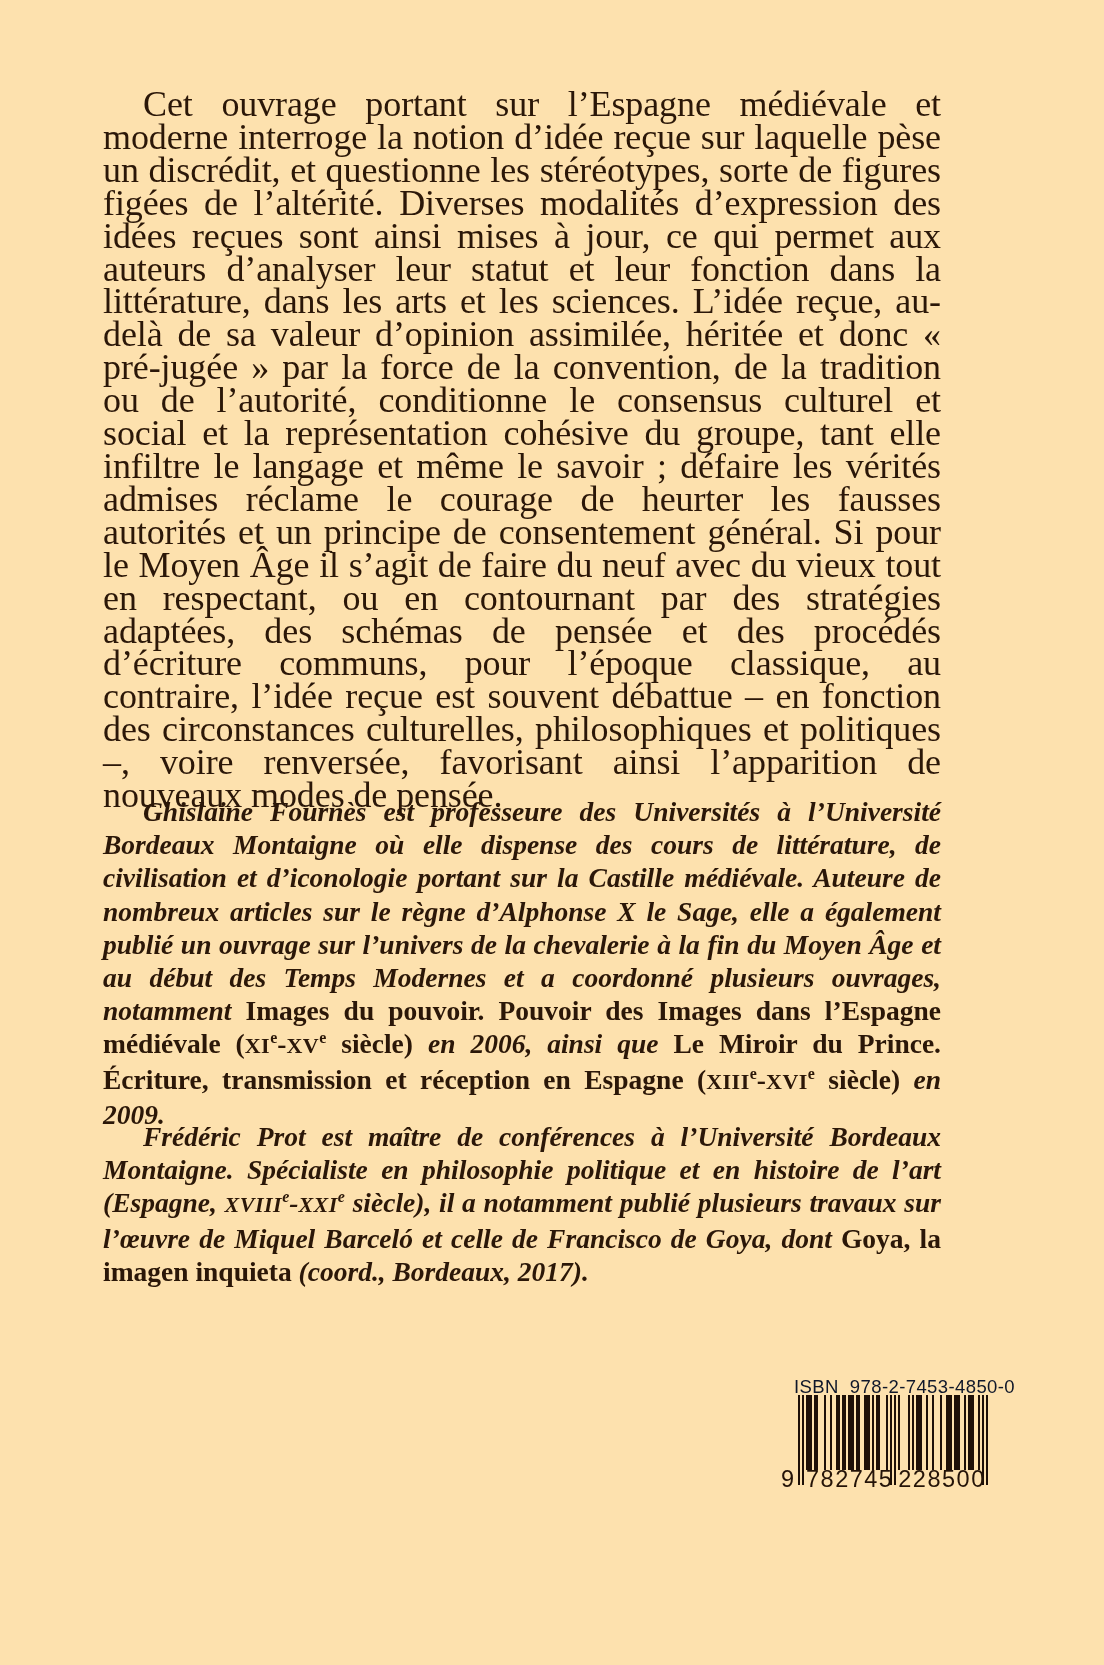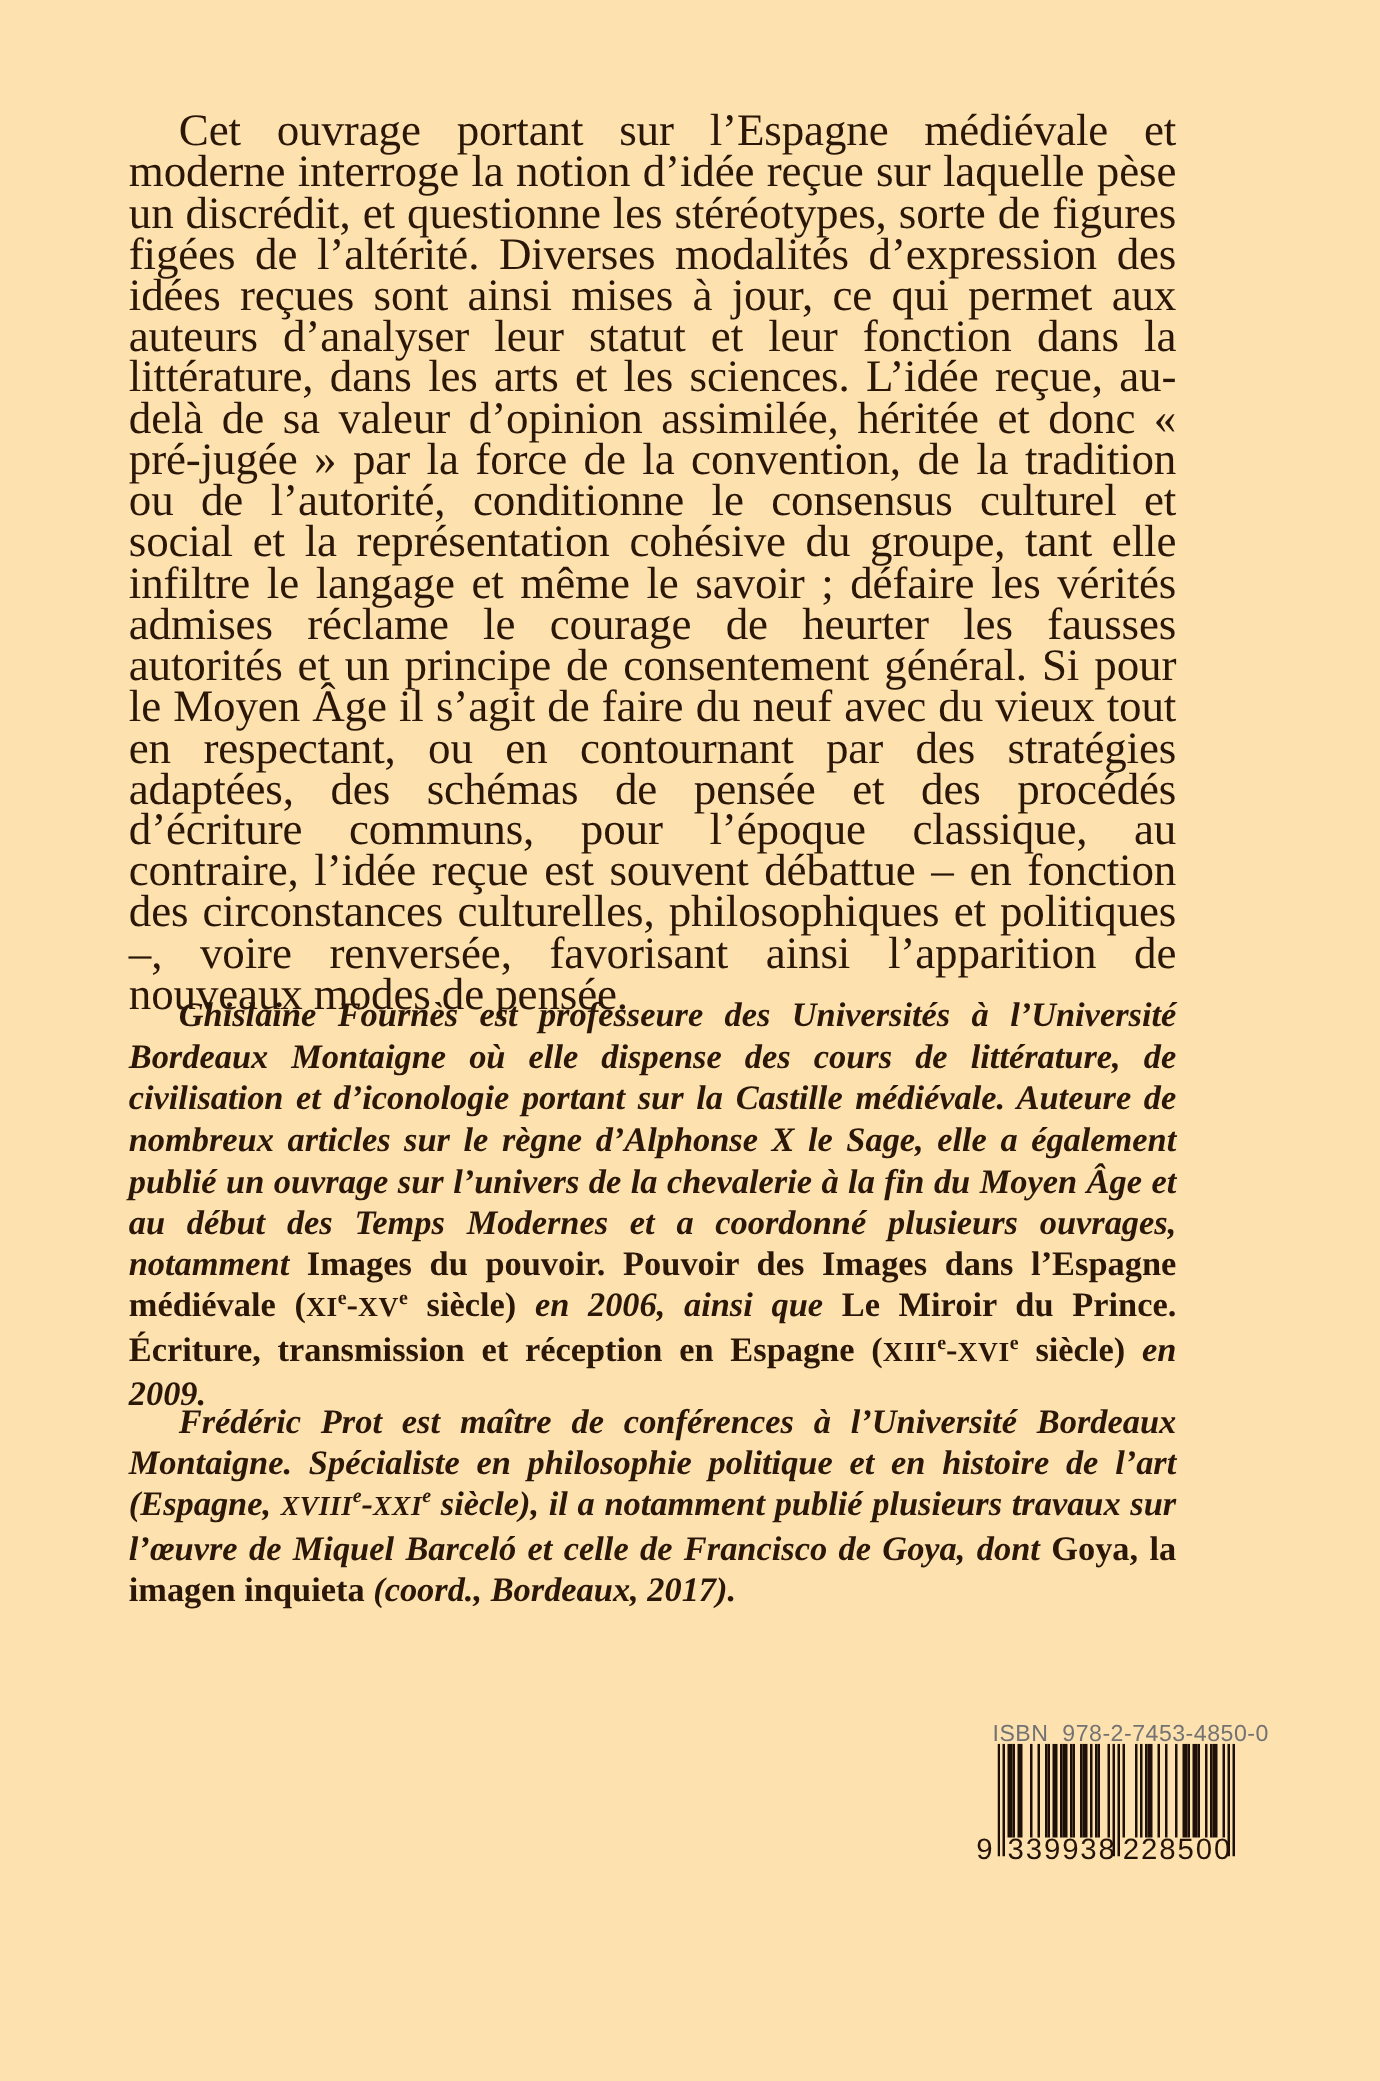--- a/index.html
+++ b/index.html
@@ -33,21 +33,21 @@
     position:absolute;left:103px;top:1398px;width:620px;
     font-style:italic;font-size:27px;line-height:34px;
   }
   .barcode-block{
     position:absolute;left:770px;top:1376px;width:232px;height:122px;
   }
   .isbn-label{
     position:absolute;left:24px;top:0;width:198px;text-align:center;
     font-family:"Liberation Sans",sans-serif;
     font-size:18.5px;letter-spacing:0.4px;white-space:pre;
-    color:#737373;
+    color:#0f172a;
   }
   #bars{position:absolute;left:28px;top:19px;width:190px;height:92px}
   .ean-digits{
     position:absolute;top:90px;left:0;width:232px;height:28px;
     font-family:"Liberation Sans",sans-serif;font-size:23.5px;color:#241307;
   }
   .ean-digits span{position:absolute;top:0;display:block}
   .d0{left:0;width:24px;text-align:right}
   .d1{left:36px;width:84px;text-align:center;letter-spacing:1.5px}
   .d2{left:128px;width:88px;text-align:center;letter-spacing:1.5px}
@@ -112,18 +112,18 @@
           <rect x="166" y="0" width="2" height="75" fill="#1e1008"></rect>
           <rect x="170" y="0" width="2" height="75" fill="#1e1008"></rect>
           <rect x="172" y="0" width="2" height="75" fill="#1e1008"></rect>
           <rect x="174" y="0" width="2" height="75" fill="#1e1008"></rect>
           <rect x="180" y="0" width="2" height="75" fill="#1e1008"></rect>
           <rect x="184" y="0" width="2" height="90" fill="#1e1008"></rect>
           <rect x="188" y="0" width="2" height="90" fill="#1e1008"></rect>
         </svg></div>
     <div class="ean-digits">
       <span class="d0">9</span>
-      <span class="d1">339938</span>
+      <span class="d1">782745</span>
       <span class="d2">228500</span>
     </div>
   </div>
 
 </div>
 
 </body></html>

